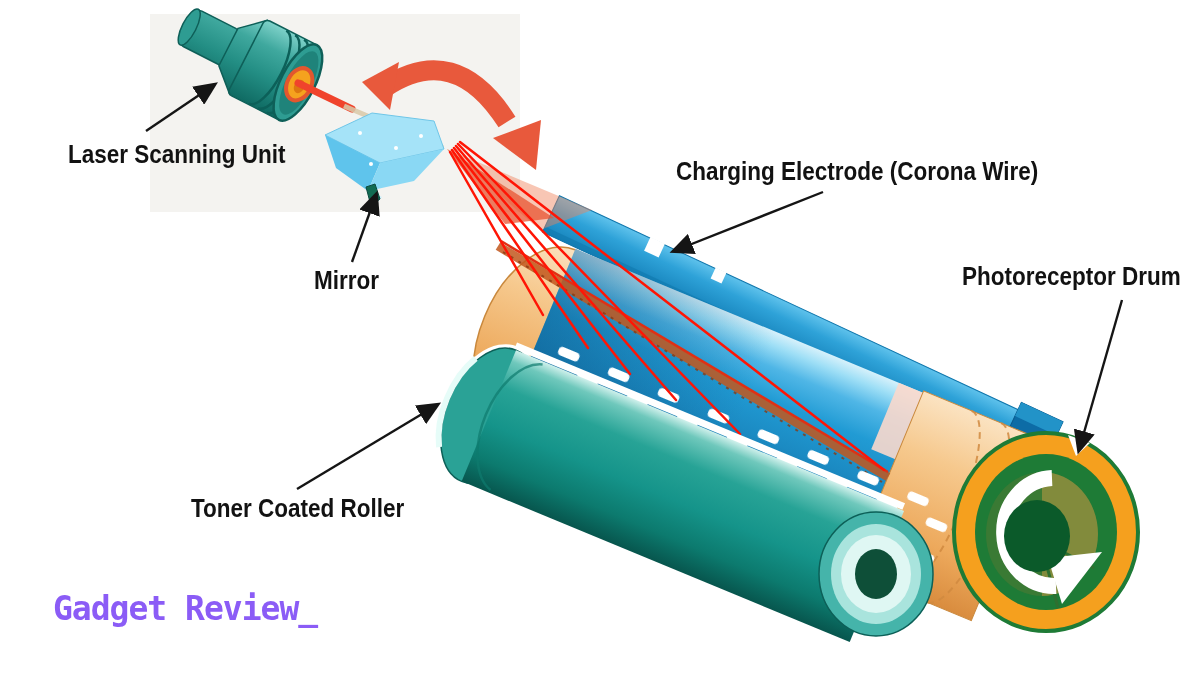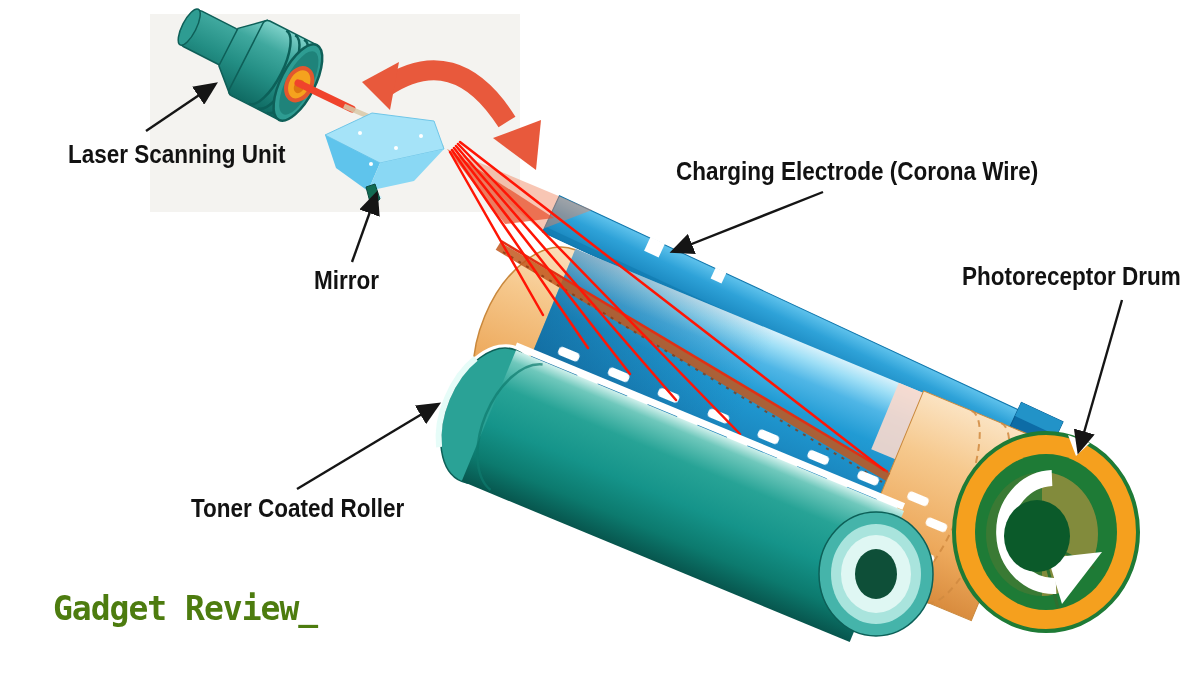--- a/index.html
+++ b/index.html
@@ -2,21 +2,21 @@
 <html><head>
 <meta charset="utf-8">
 <style>
   html,body{margin:0;padding:0;background:#fff;}
   .stage{position:relative;width:1200px;height:675px;background:#ffffff;overflow:hidden;
          font-family:"Liberation Sans",sans-serif;}
   .stage svg{position:absolute;left:0;top:0;}
   .label{position:absolute;font-weight:700;font-size:25px;color:#121212;
          transform:scaleX(.9);transform-origin:left top;white-space:nowrap;line-height:1.15;}
   .logo{position:absolute;font-family:"DejaVu Sans Mono",monospace;font-weight:700;
-        font-size:33px;letter-spacing:-1px;color:#4d7c0f;white-space:nowrap;}
+        font-size:33px;letter-spacing:-1px;color:#8b5cf6;white-space:nowrap;}
 </style>
 </head>
 <body>
 
 <div class="stage">
 
 <svg width="1200" height="675" viewBox="0 0 1200 675">
   <defs>
     <marker id="ah" markerWidth="10" markerHeight="9" refX="8" refY="4.5" orient="auto">
       <path d="M0,0 L10,4.5 L0,9 Z" fill="#151515"></path>

